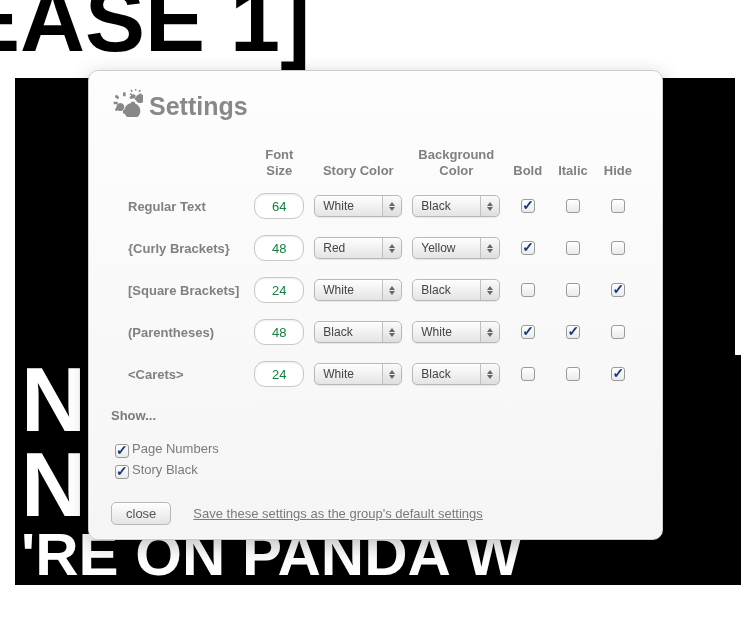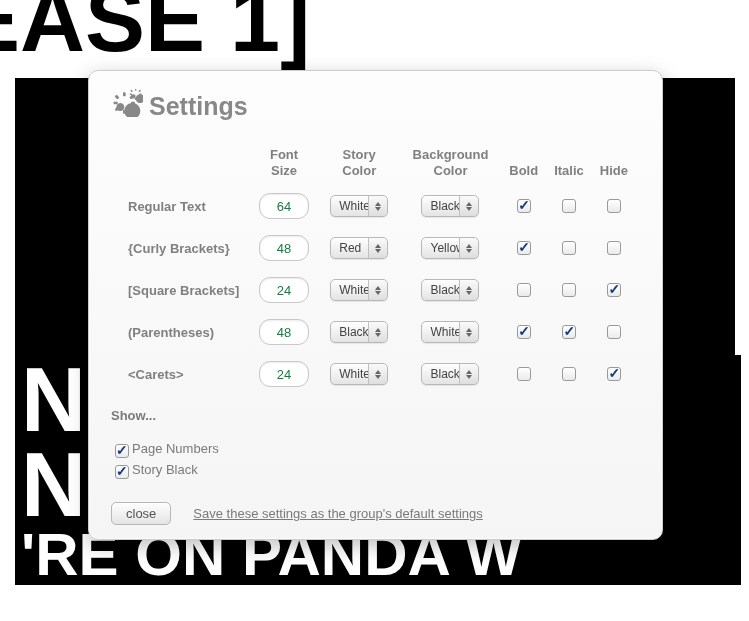--- a/index.html
+++ b/index.html
@@ -27,21 +27,21 @@
 
   .num-input{
     width:48px;height:24px;border:1px solid #c8c8c8;border-radius:11px;
     background:#fff;text-align:center;font-size:13px;color:#15803d;
     box-shadow:inset 0 1px 2px rgba(0,0,0,.08);
     padding:0;
   }
 
   .dd{
     position:relative;display:inline-flex;align-items:center;
-    width:58px;height:22px;
+    width:88px;height:22px;
     border:1px solid #b8b8b8;border-radius:5px;
     background:linear-gradient(#fefefe,#e4e4e4);
     box-shadow:0 1px 0 rgba(255,255,255,.6) inset, 0 1px 1px rgba(0,0,0,.08);
     font-size:12px;color:#444;padding-left:8px;box-sizing:border-box;
     cursor:default;
   }
   .dd .caret{
     position:absolute;right:0;top:0;bottom:0;width:18px;
     border-left:1px solid #c0c0c0;
     display:flex;flex-direction:column;align-items:center;justify-content:center;gap:1px;

